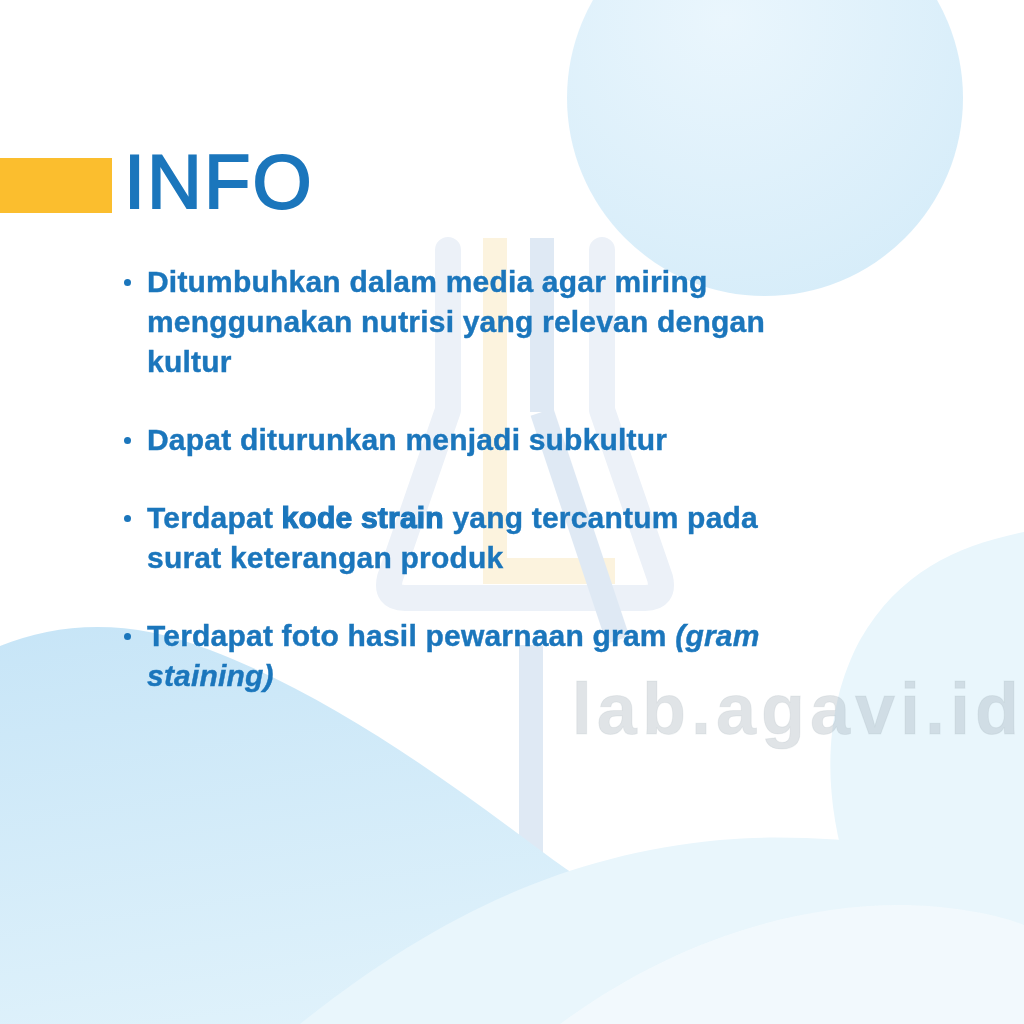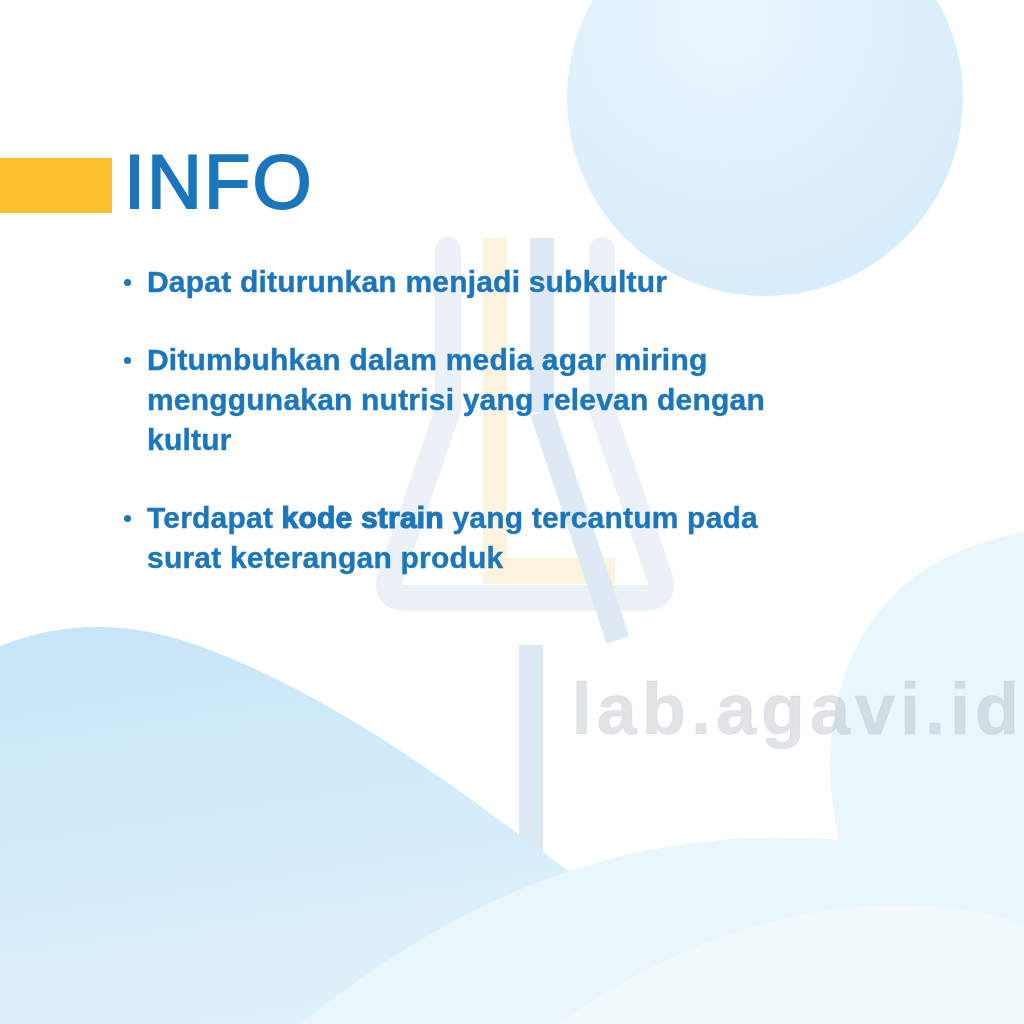--- a/index.html
+++ b/index.html
@@ -100,16 +100,17 @@
            C 950 905 1000 915 1024 925
            L 1024 1024 Z" fill="#F3FAFD" opacity="0.9"></path>
 </svg>
 
 <div class="watermark">lab.agavi.id</div>
 
 <div class="accent-bar"></div>
 <div class="page-title">INFO</div>
 
 <ul class="bullet-list">
+    <li><span class="dot"></span><span><span>Ditumbuhkan dalam media agar miring menggunakan nutrisi yang relevan dengan kultur</span></span></li>
     <li><span class="dot"></span><span><span>Dapat diturunkan menjadi subkultur</span></span></li>
-    <li><span class="dot"></span><span><span>Ditumbuhkan dalam media agar miring menggunakan nutrisi yang relevan dengan kultur</span></span></li>
     <li><span class="dot"></span><span><span>Terdapat </span><span class="seg-bold">kode strain</span><span> yang tercantum pada surat keterangan produk</span></span></li>
+    <li><span class="dot"></span><span><span>Terdapat foto hasil pewarnaan gram </span><span class="seg-italic">(gram staining)</span></span></li>
   </ul>
 
 </body></html>

